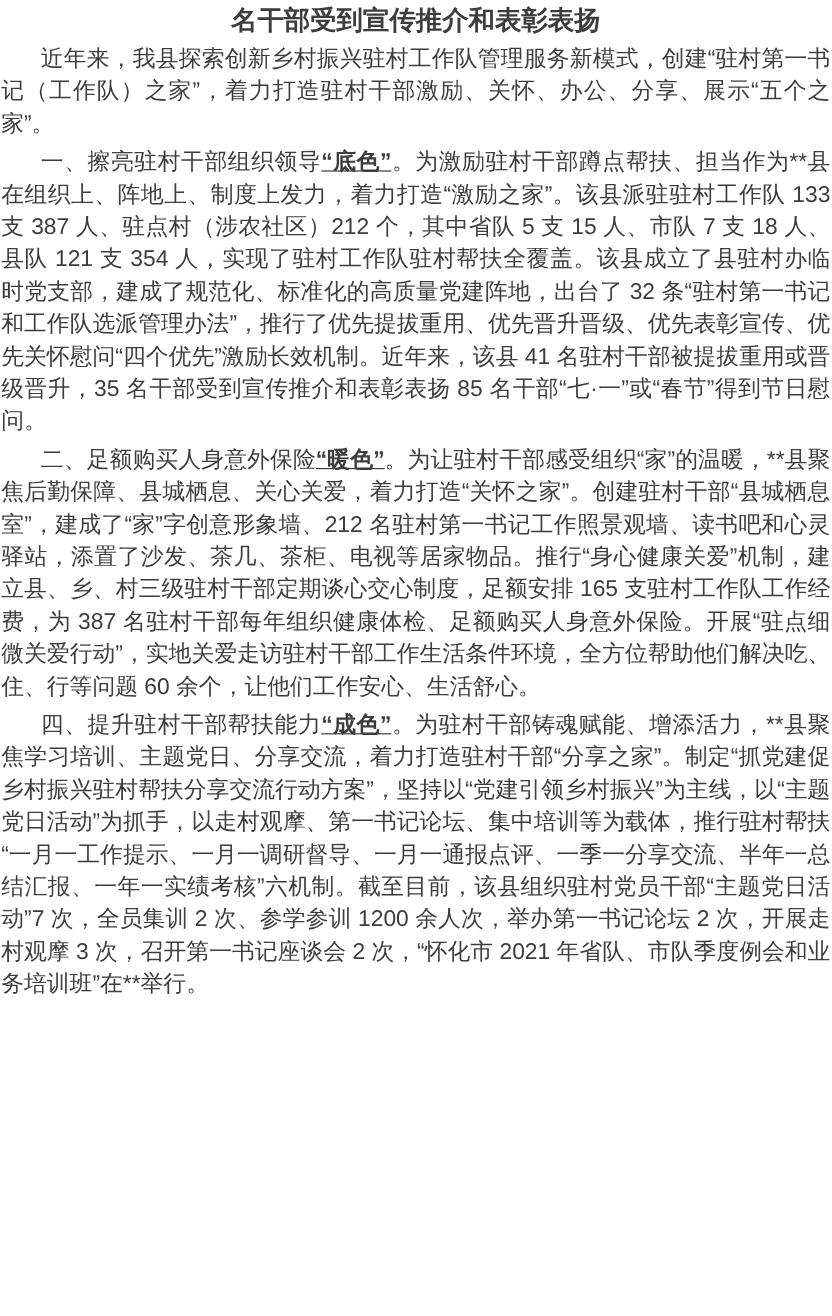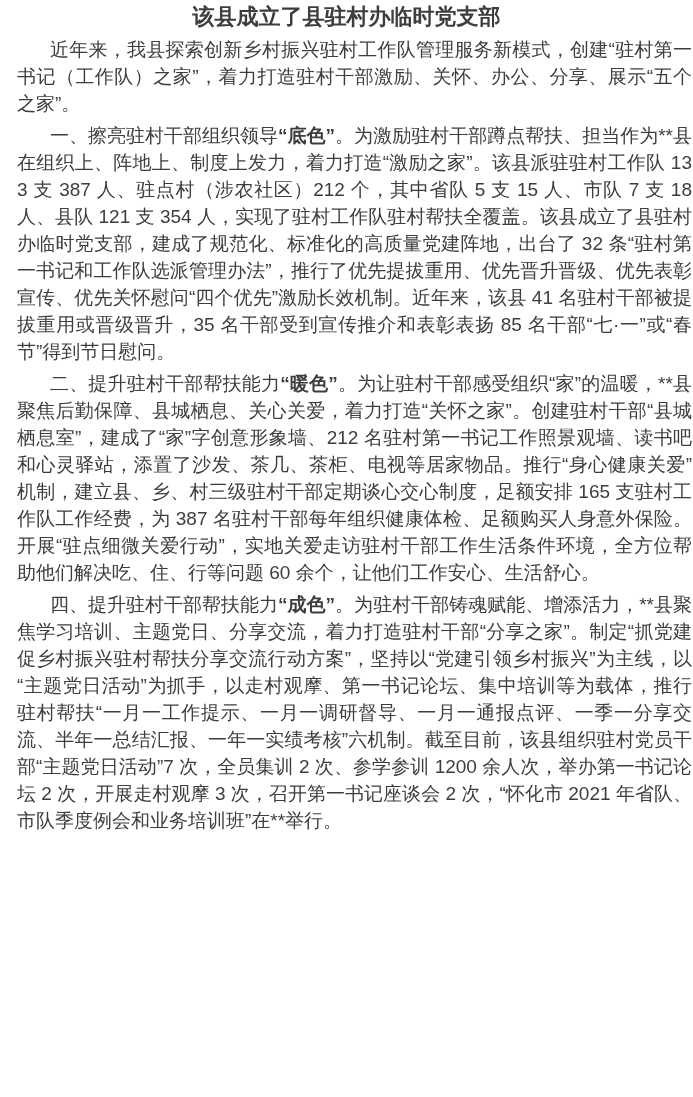--- a/index.html
+++ b/index.html
@@ -25,30 +25,30 @@
     line-height: 30px;
     font-weight: 700;
     text-align: center;
     margin: 0 0 4px 0;
   }
   .para {
     margin: 0 0 5px 0;
     text-align: justify;
     text-indent: 33px;
     word-break: break-all;
-    padding-left: 16px;
   }
   .para .bold {
     font-weight: 700;
+    text-decoration: underline;
   }
 </style>
 </head>
 <body>
 
 <div class="page" style="background: rgb(255, 255, 255); color: rgb(61, 61, 61);">
-  <div class="doc-title">该县成立了县驻村办临时党支部</div>
+  <div class="doc-title">名干部受到宣传推介和表彰表扬</div>
   <div class="doc-body">
       <p class="para"><span>近年来，我县探索创新乡村振兴驻村工作队管理服务新模式，创建“驻村第一书记（工作队）之家”，着力打造驻村干部激励、关怀、办公、分享、展示“五个之家”。</span></p>
       <p class="para"><span>一、擦亮驻村干部组织领导</span><span class="bold">“底色”</span><span>。为激励驻村干部蹲点帮扶、担当作为**县在组织上、阵地上、制度上发力，着力打造“激励之家”。该县派驻驻村工作队 133 支 387 人、驻点村（涉农社区）212 个，其中省队 5 支 15 人、市队 7 支 18 人、县队 121 支 354 人，实现了驻村工作队驻村帮扶全覆盖。该县成立了县驻村办临时党支部，建成了规范化、标准化的高质量党建阵地，出台了 32 条“驻村第一书记和工作队选派管理办法”，推行了优先提拔重用、优先晋升晋级、优先表彰宣传、优先关怀慰问“四个优先”激励长效机制。近年来，该县 41 名驻村干部被提拔重用或晋级晋升，35 名干部受到宣传推介和表彰表扬 85 名干部“七·一”或“春节”得到节日慰问。</span></p>
-      <p class="para"><span>二、提升驻村干部帮扶能力</span><span class="bold">“暖色”</span><span>。为让驻村干部感受组织“家”的温暖，**县聚焦后勤保障、县城栖息、关心关爱，着力打造“关怀之家”。创建驻村干部“县城栖息室”，建成了“家”字创意形象墙、212 名驻村第一书记工作照景观墙、读书吧和心灵驿站，添置了沙发、茶几、茶柜、电视等居家物品。推行“身心健康关爱”机制，建立县、乡、村三级驻村干部定期谈心交心制度，足额安排 165 支驻村工作队工作经费，为 387 名驻村干部每年组织健康体检、足额购买人身意外保险。开展“驻点细微关爱行动”，实地关爱走访驻村干部工作生活条件环境，全方位帮助他们解决吃、住、行等问题 60 余个，让他们工作安心、生活舒心。</span></p>
+      <p class="para"><span>二、足额购买人身意外保险</span><span class="bold">“暖色”</span><span>。为让驻村干部感受组织“家”的温暖，**县聚焦后勤保障、县城栖息、关心关爱，着力打造“关怀之家”。创建驻村干部“县城栖息室”，建成了“家”字创意形象墙、212 名驻村第一书记工作照景观墙、读书吧和心灵驿站，添置了沙发、茶几、茶柜、电视等居家物品。推行“身心健康关爱”机制，建立县、乡、村三级驻村干部定期谈心交心制度，足额安排 165 支驻村工作队工作经费，为 387 名驻村干部每年组织健康体检、足额购买人身意外保险。开展“驻点细微关爱行动”，实地关爱走访驻村干部工作生活条件环境，全方位帮助他们解决吃、住、行等问题 60 余个，让他们工作安心、生活舒心。</span></p>
       <p class="para"><span>四、提升驻村干部帮扶能力</span><span class="bold">“成色”</span><span>。为驻村干部铸魂赋能、增添活力，**县聚焦学习培训、主题党日、分享交流，着力打造驻村干部“分享之家”。制定“抓党建促乡村振兴驻村帮扶分享交流行动方案”，坚持以“党建引领乡村振兴”为主线，以“主题党日活动”为抓手，以走村观摩、第一书记论坛、集中培训等为载体，推行驻村帮扶“一月一工作提示、一月一调研督导、一月一通报点评、一季一分享交流、半年一总结汇报、一年一实绩考核”六机制。截至目前，该县组织驻村党员干部“主题党日活动”7 次，全员集训 2 次、参学参训 1200 余人次，举办第一书记论坛 2 次，开展走村观摩 3 次，召开第一书记座谈会 2 次，“怀化市 2021 年省队、市队季度例会和业务培训班”在**举行。</span></p>
     </div>
 </div>
 
 </body></html>

